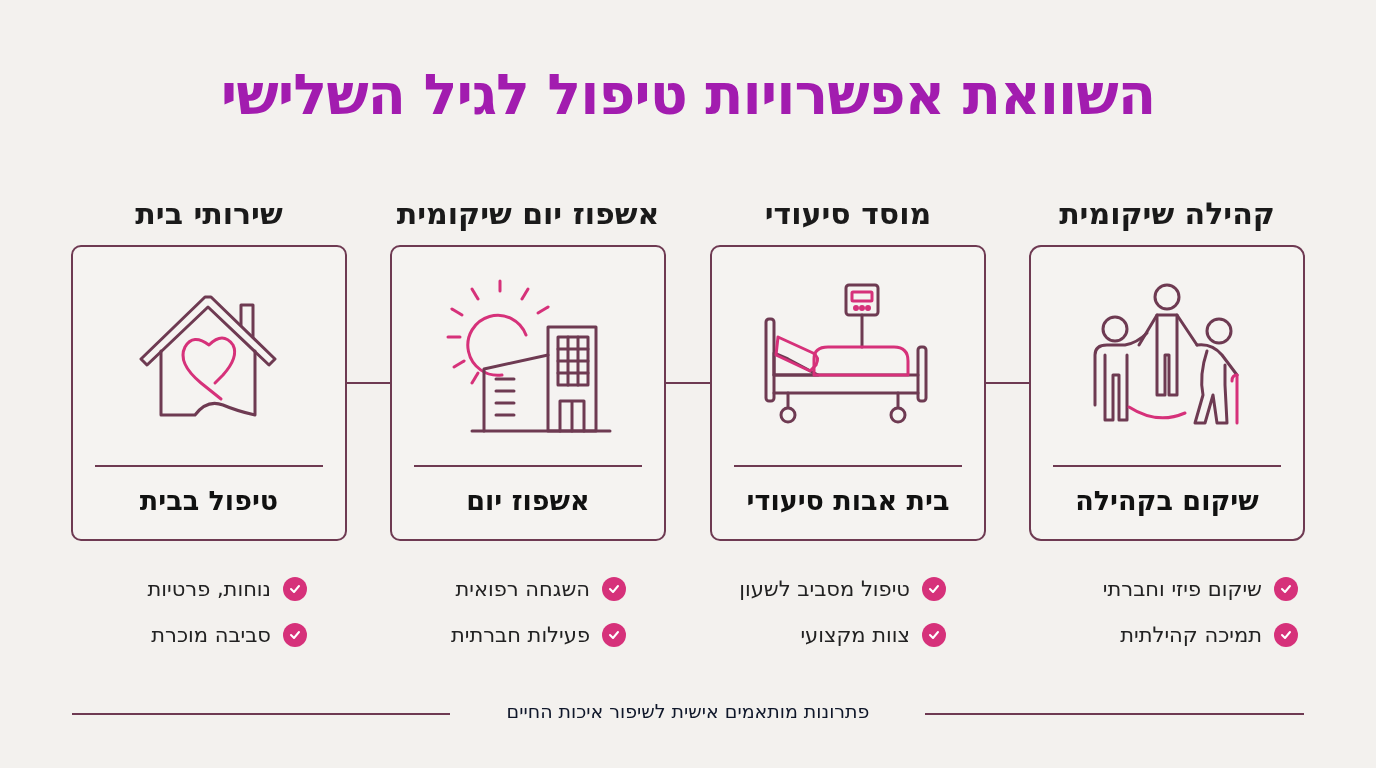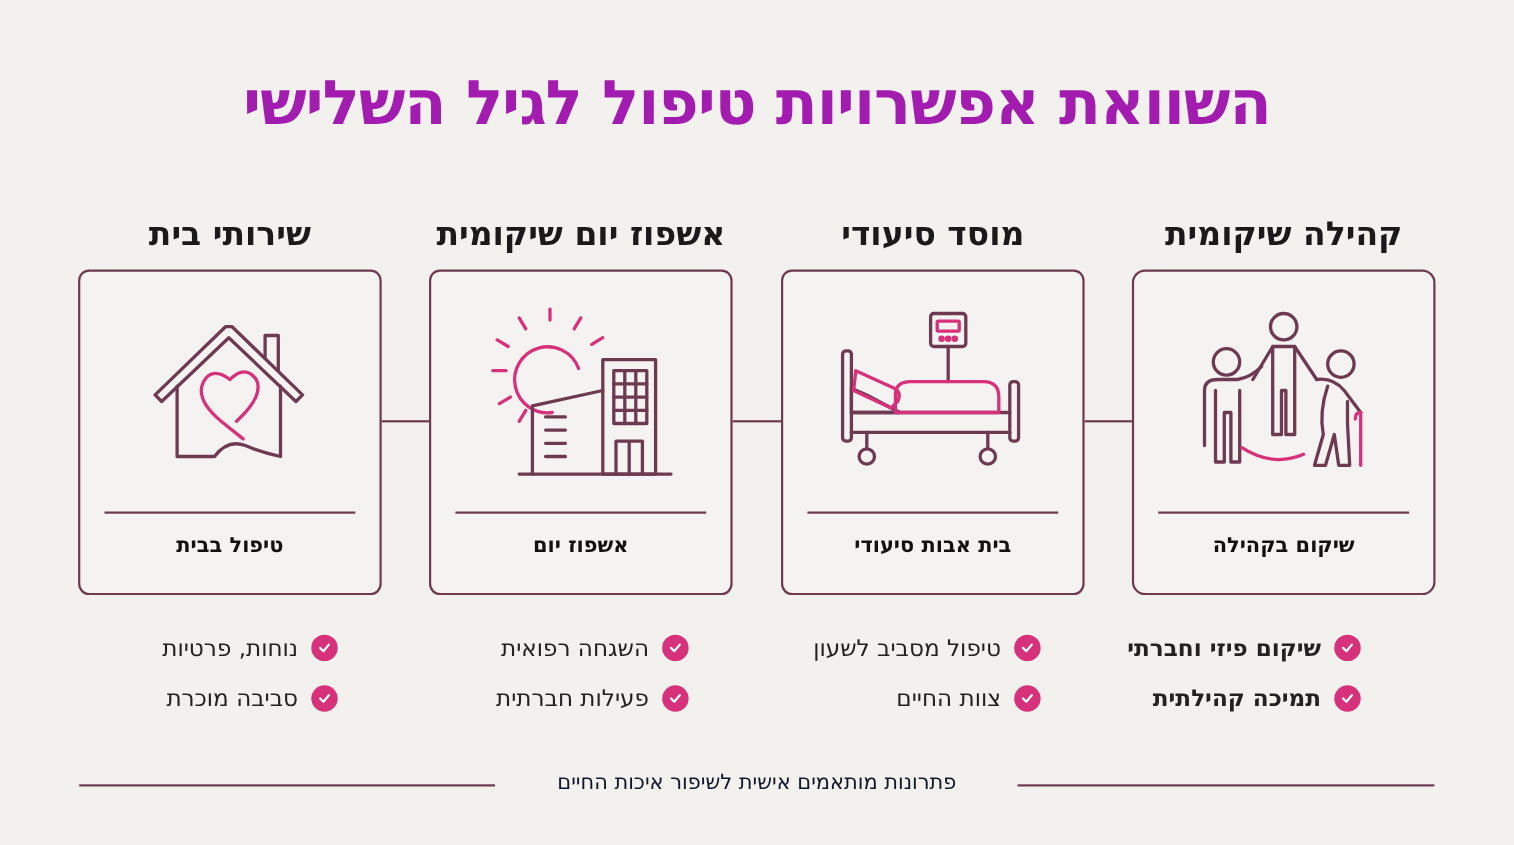--- a/index.html
+++ b/index.html
@@ -50,21 +50,21 @@
       left: 22px; right: 22px;
       top: 218px;
       height: 2px;
       background: #6e3a52;
     }
     .card .card-label {
       position: absolute;
       left: 0; right: 0;
       top: 238px;
       text-align: center;
-      font-size: 19px;
+      font-size: 27px;
       font-weight: bold;
       color: #111;
     }
     .connector {
       position: absolute;
       top: 382px;
       height: 2px;
       background: #6e3a52;
     }
     .bullets {
@@ -210,21 +210,21 @@
       <path d="M42 76 L42 140 L76 140 Q88 124 104 130 Q118 136 136 140 L136 76"></path>
     </g>
     <g stroke="#d6317a" stroke-width="3">
       <path d="M102 124 L82 108 Q58 88 66 72 Q74 58 90 70 Q104 56 114 70 Q120 82 104 100 L96 108"></path>
     </g>
   </svg>
   <div class="divider"></div>
   <div class="card-label">טיפול בבית</div>
 </div>
 
-<ul class="bullets" style="left:1001px;font-weight:bold;">
+<ul class="bullets" style="left:1062px;">
   <li>
     <span class="check">
         <svg width="14" height="14" viewBox="0 0 14 14">
           <path d="M3 7 L6 10 L11 4" stroke="#fff" stroke-width="2" fill="none" stroke-linecap="round" stroke-linejoin="round"></path>
         </svg>
       </span>
     <span>שיקום פיזי וחברתי</span>
   </li>
   <li>
     <span class="check">
@@ -244,21 +244,21 @@
         </svg>
       </span>
     <span>טיפול מסביב לשעון</span>
   </li>
   <li>
     <span class="check">
         <svg width="14" height="14" viewBox="0 0 14 14">
           <path d="M3 7 L6 10 L11 4" stroke="#fff" stroke-width="2" fill="none" stroke-linecap="round" stroke-linejoin="round"></path>
         </svg>
       </span>
-    <span>צוות החיים</span>
+    <span>צוות מקצועי</span>
   </li>
 </ul>
 
 <ul class="bullets" style="left:390px;">
   <li>
     <span class="check">
         <svg width="14" height="14" viewBox="0 0 14 14">
           <path d="M3 7 L6 10 L11 4" stroke="#fff" stroke-width="2" fill="none" stroke-linecap="round" stroke-linejoin="round"></path>
         </svg>
       </span>

